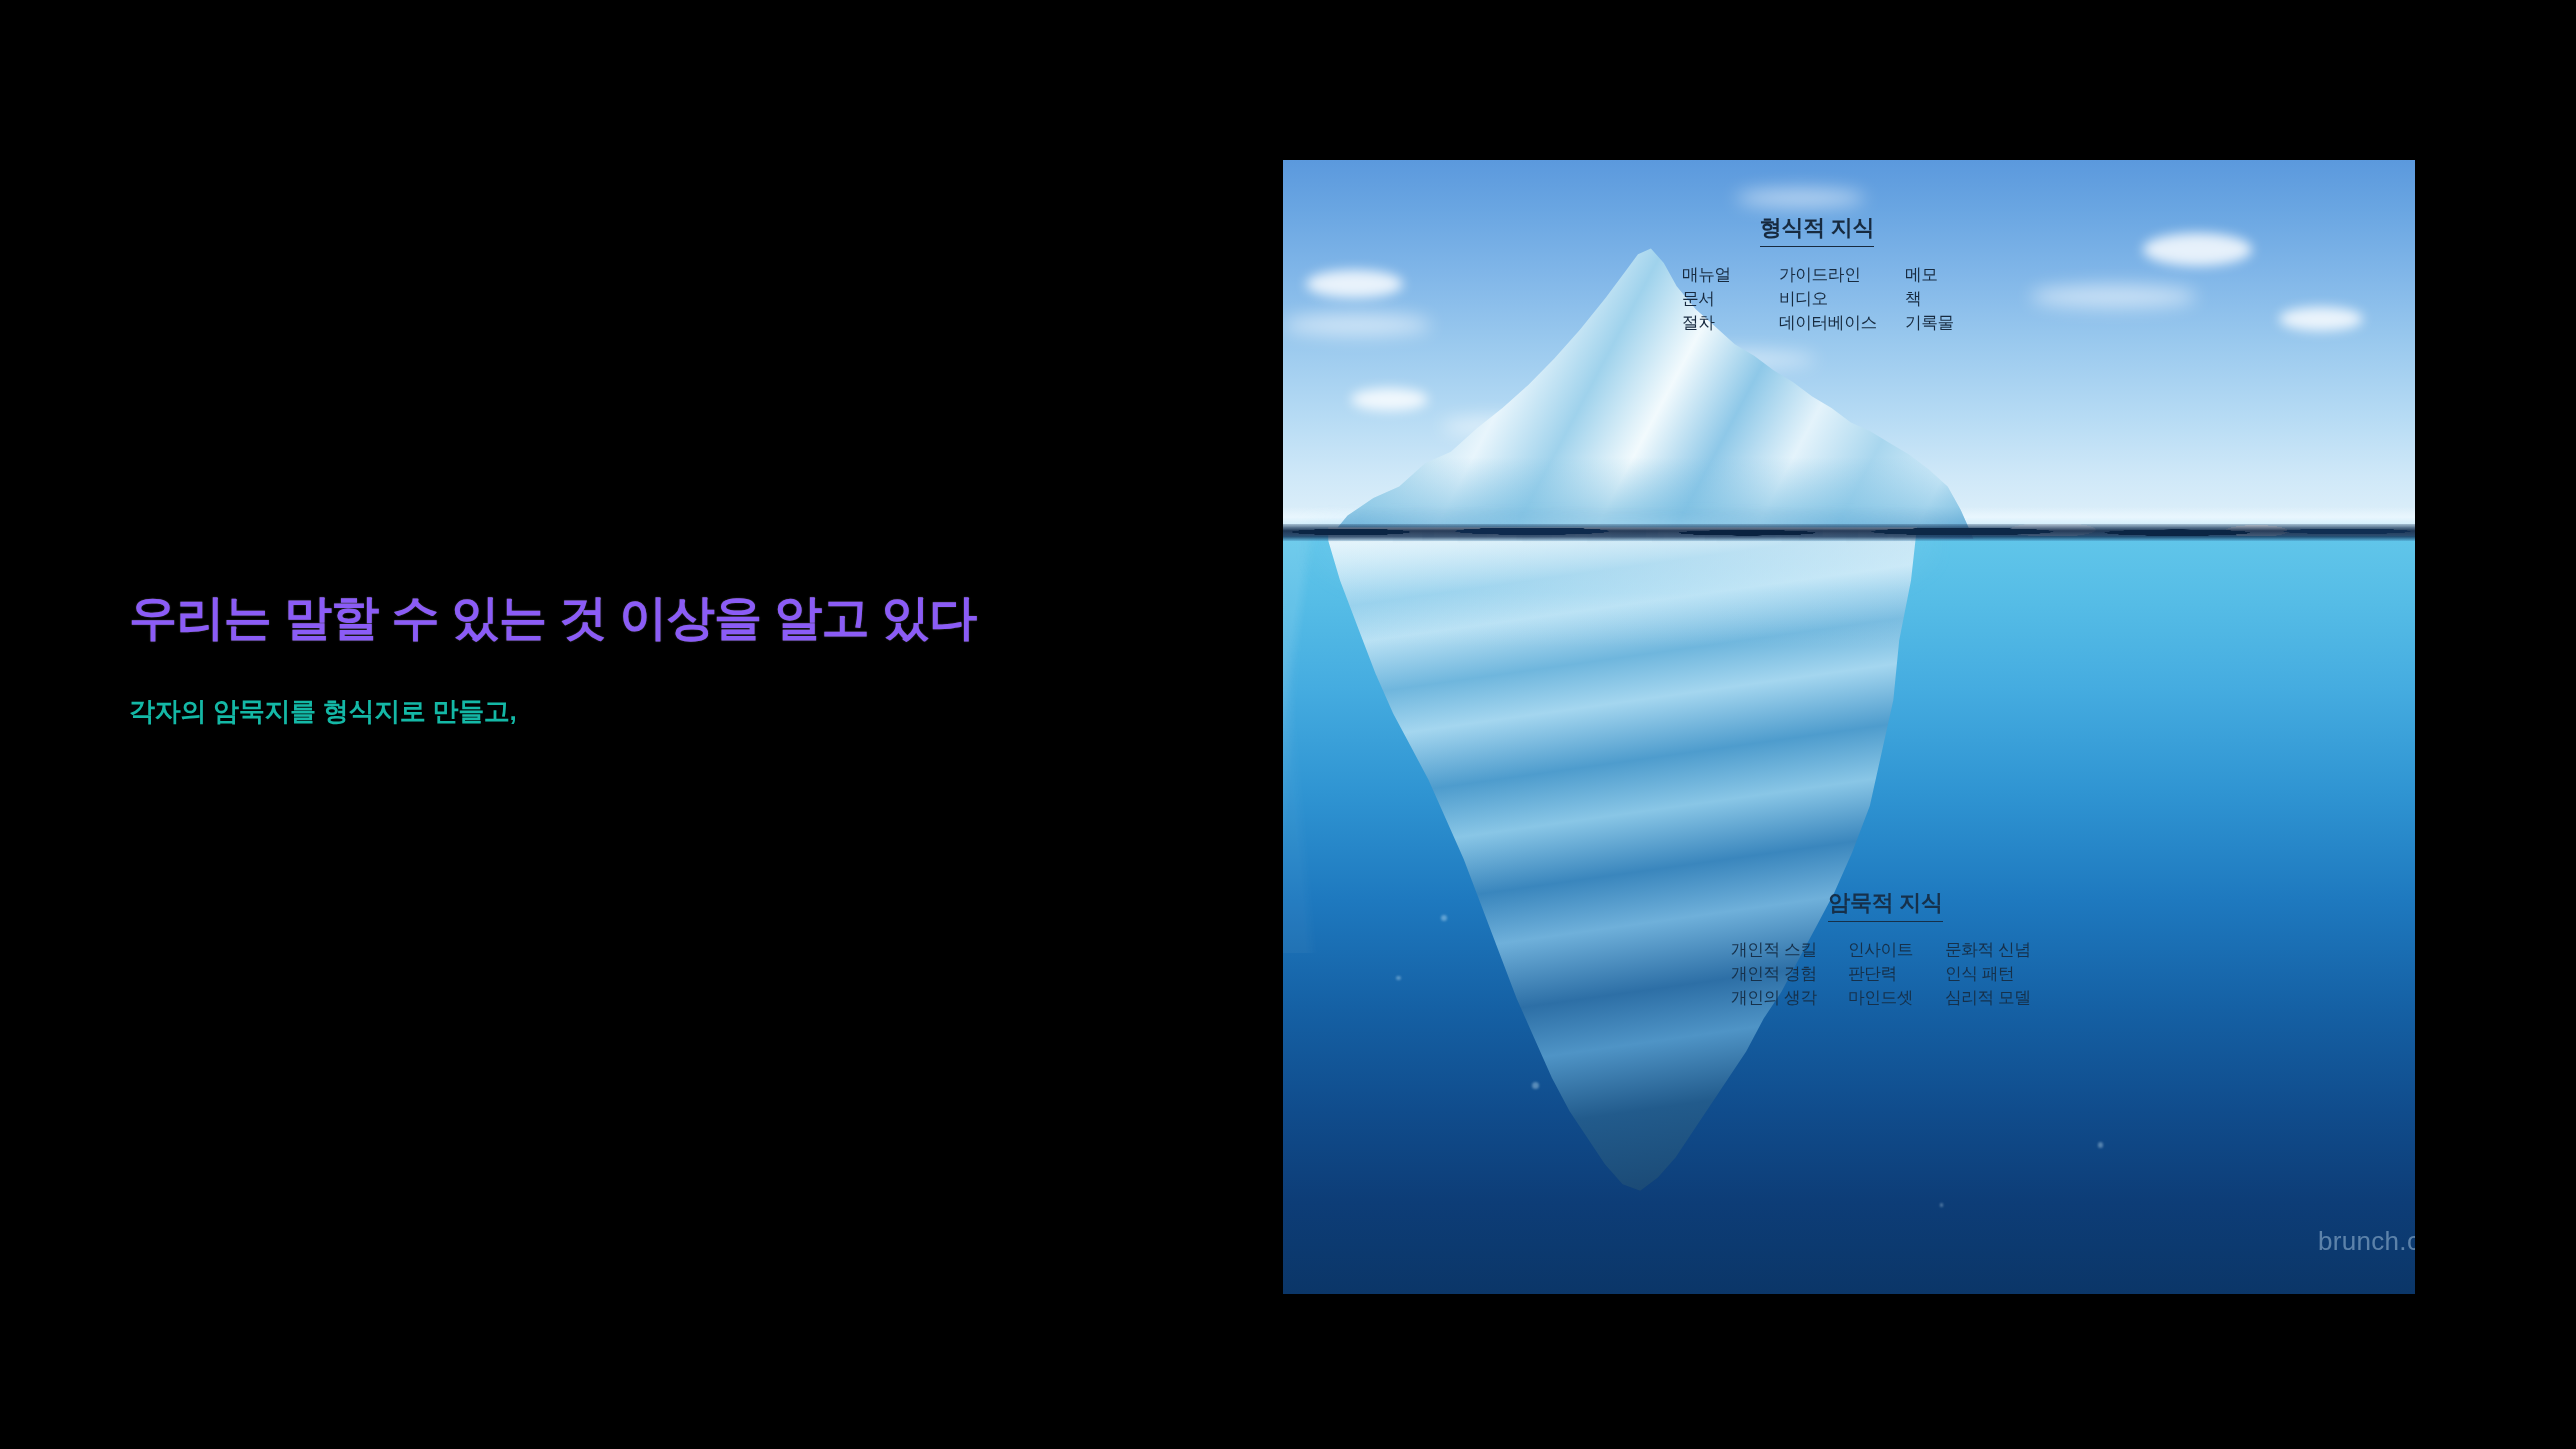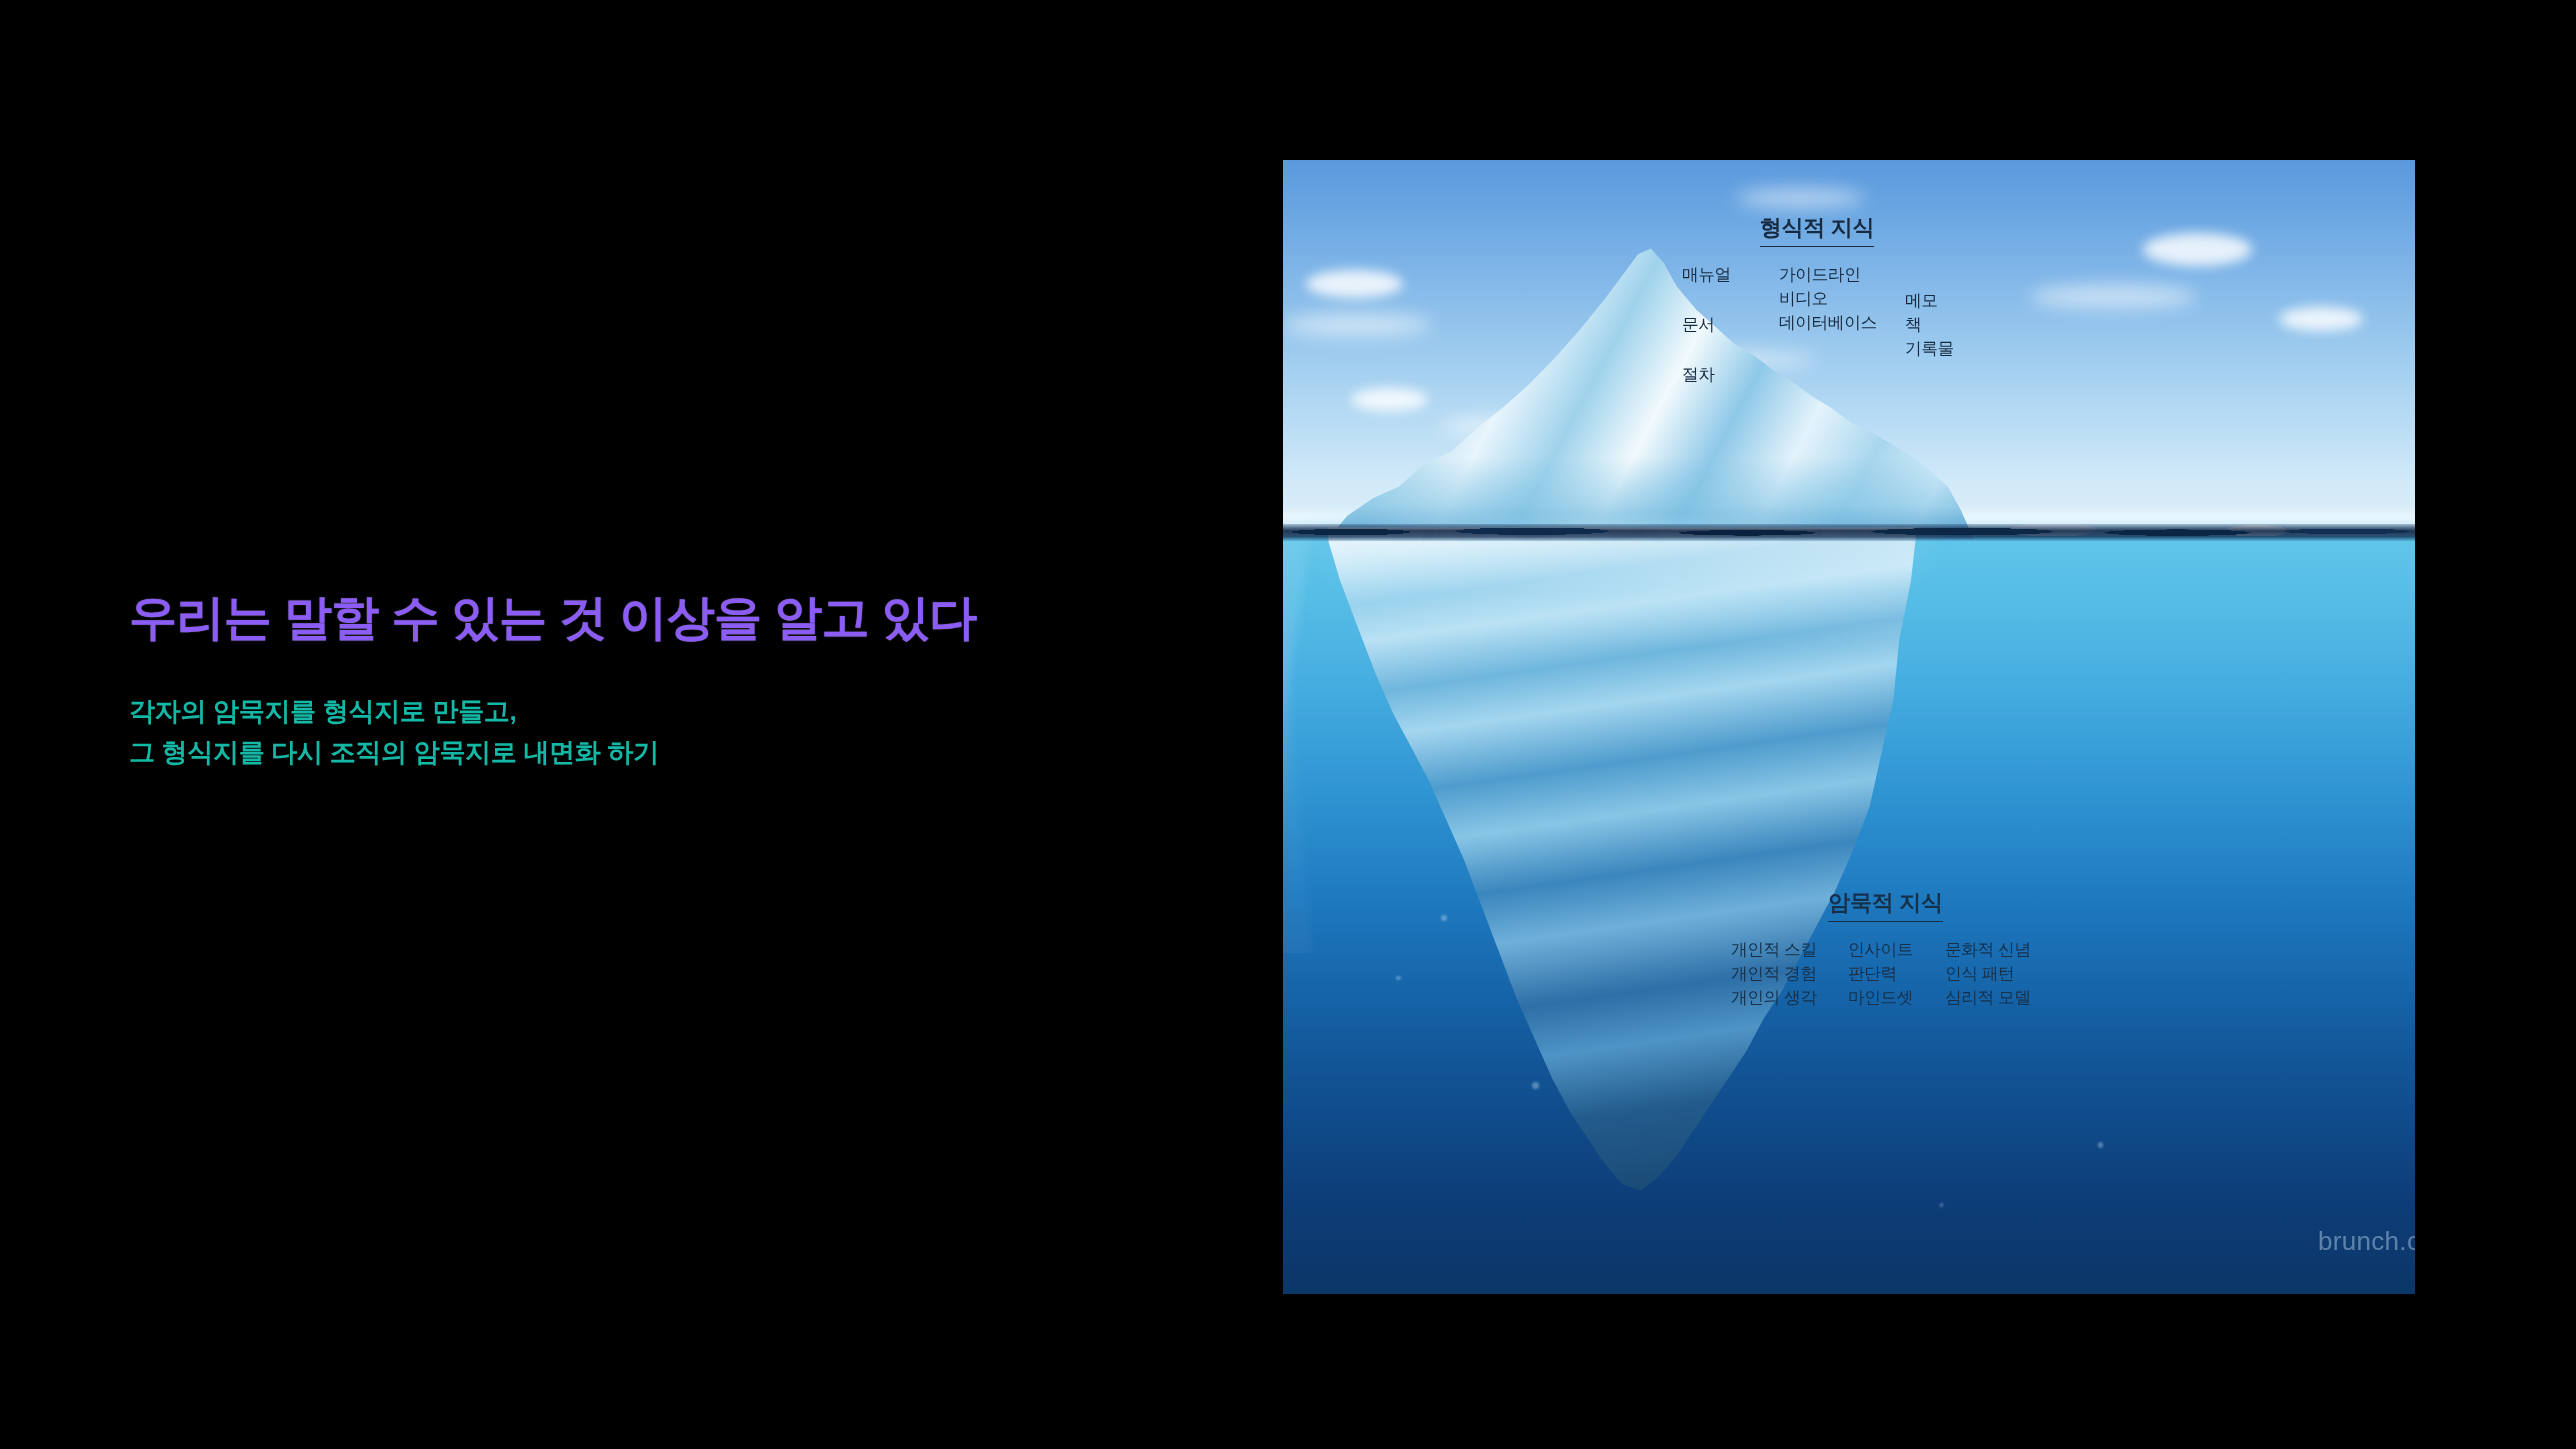--- a/index.html
+++ b/index.html
@@ -214,21 +214,21 @@
   .label-col { display:flex; flex-direction:column; }
   .label-item {
     font-size:16.7px;
     font-weight:500;
     line-height:1.42;
     letter-spacing:-0.4px;
     white-space:nowrap;
   }
   #explicit-knowledge-group { left:399px; top:53px; color:#172a3f; }
   #explicit-knowledge-group .label-heading-wrap { text-align:center; width:270px; }
-  #explicit-knowledge-group .label-col:nth-child(1){ width:97px;gap:26px; }
+  #explicit-knowledge-group .label-col:nth-child(1){ width:97px; }
   #explicit-knowledge-group .label-col:nth-child(2){ width:126px; }
   #explicit-knowledge-group .label-col:nth-child(3){ width:77px;justify-content:center; }
 
   #tacit-knowledge-group { left:448px; top:728px; color:#16304a; }
   #tacit-knowledge-group .label-heading-wrap { text-align:center; width:309px; }
   #tacit-knowledge-group .label-col:nth-child(1){ width:117px; }
   #tacit-knowledge-group .label-col:nth-child(2){ width:97px;font-family:Liberation Serif, serif; }
   #tacit-knowledge-group .label-col:nth-child(3){ width:122px; }
 
   
@@ -241,21 +241,20 @@
     white-space:nowrap;
   }
 </style>
 </head>
 <body>
 
 <div id="left-text">
   <h1 id="slide-title">우리는 말할 수 있는 것 이상을 알고 있다</h1>
   <div id="slide-subtitle">
     <div class="subtitle-line">각자의 암묵지를 형식지로 만들고,</div>
-    <div class="subtitle-line">그 형식지를 다시 조직의 암묵지로 내면화 하기</div>
   </div>
 </div>
 
 <div id="iceberg-figure">
 
   <div class="sky">
     <div class="cloud" style="left:2%;  top:30%; width:97px; height:28px;"></div>
     <div class="cloud soft" style="left:0%; top:42%; width:148px; height:22px;"></div>
     <div class="cloud" style="left:6%;  top:62%; width:77px; height:23px;"></div>
     <div class="cloud soft" style="left:14%; top:70%; width:116px; height:19.3px;"></div>

